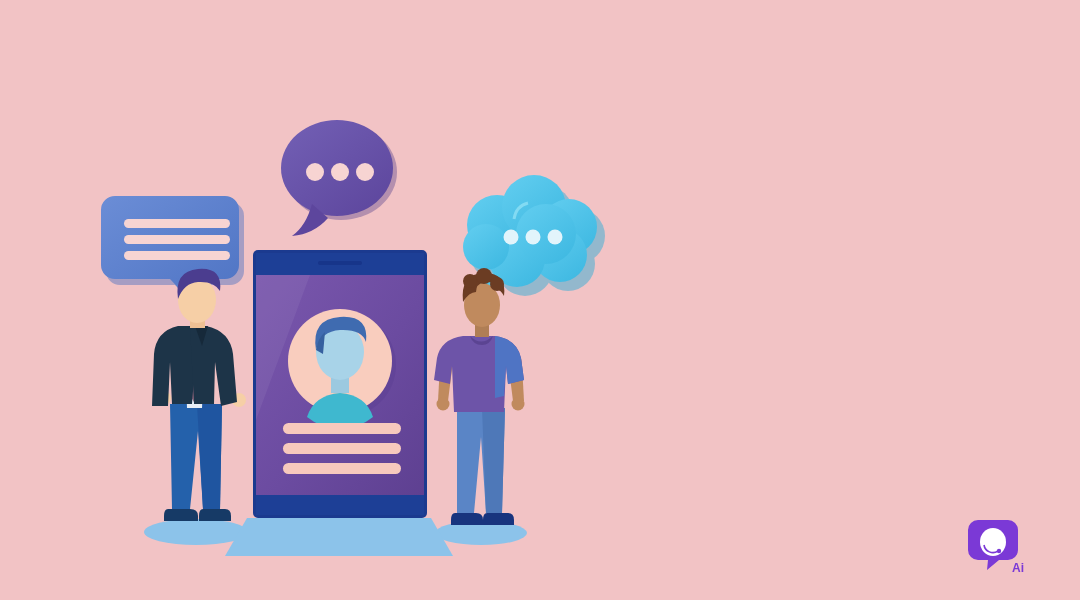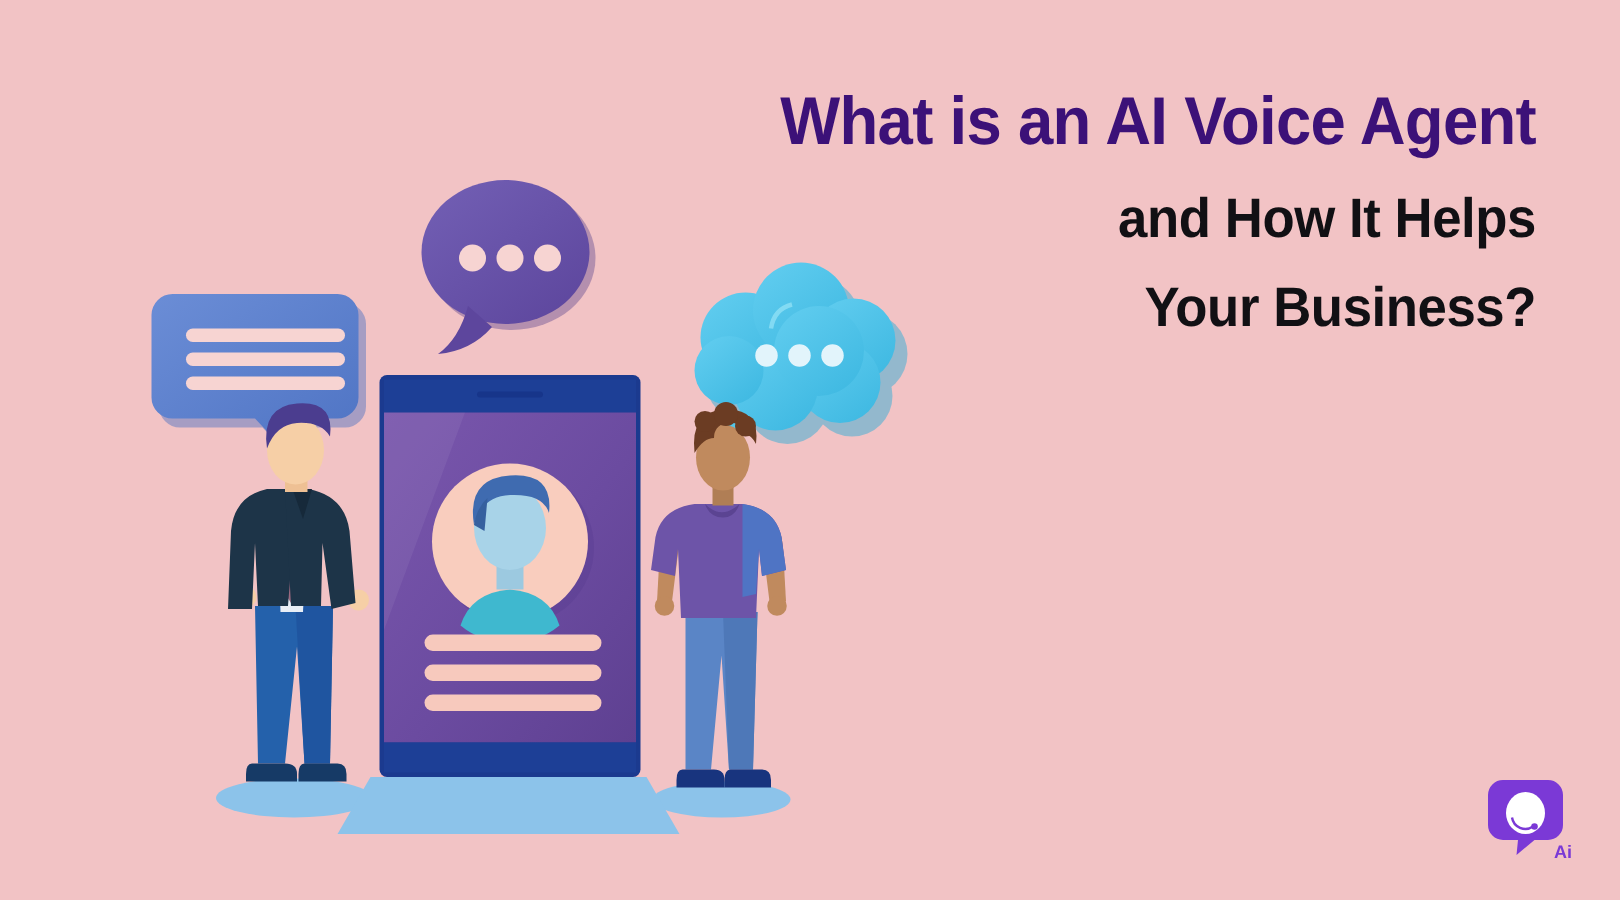--- a/index.html
+++ b/index.html
@@ -41,21 +41,21 @@
     color:#111014;
     letter-spacing:-0.3px;
     transform:scaleX(0.95);
     transform-origin:right center;
     white-space:nowrap;
     margin-top:12px;
   }
   
   .logo {
     position:absolute;
-    right:36px;
+    right:60px;
     bottom:28px;
     display:flex;
     align-items:center;
     gap:12px;
   }
   .logo-mark {
     position:relative;
     width:54px; height:54px;
   }
   .logo-ai {
@@ -226,25 +226,20 @@
         </g>
 
         <rect x="283" y="423" width="118" height="11" rx="5.5" fill="#f7c9bd"></rect>
         <rect x="283" y="443" width="118" height="11" rx="5.5" fill="#f7c9bd"></rect>
         <rect x="283" y="463" width="118" height="11" rx="5.5" fill="#f7c9bd"></rect>
       </g>
 
     </svg>
   </div>
 
-  <div class="headline">
-    <span class="l1">What is an AI Voice Agent</span>
-    <span class="l2">and How It Helps</span>
-    <span class="l3">Your Business?</span>
-  </div>
 
   <div class="logo">
     <div class="logo-mark">
       <svg width="54" height="54" viewBox="0 0 54 54">
         <path d="M12 2 h30 a10 10 0 0 1 10 10 v20 a10 10 0 0 1 -10 10 h-9 l-12 10 l1 -10 h-10 a10 10 0 0 1 -10 -10 v-20 a10 10 0 0 1 10 -10 z" fill="#7b39d6"></path>
         <ellipse cx="27" cy="24" rx="13" ry="14" fill="#ffffff"></ellipse>
         <path d="M18 27 a9 9 0 0 0 14 6" stroke="#7b39d6" stroke-width="1.6" fill="none"></path>
         <circle cx="33" cy="33" r="2.2" fill="#7b39d6"></circle>
       </svg>
       <span class="logo-ai">Ai</span>

